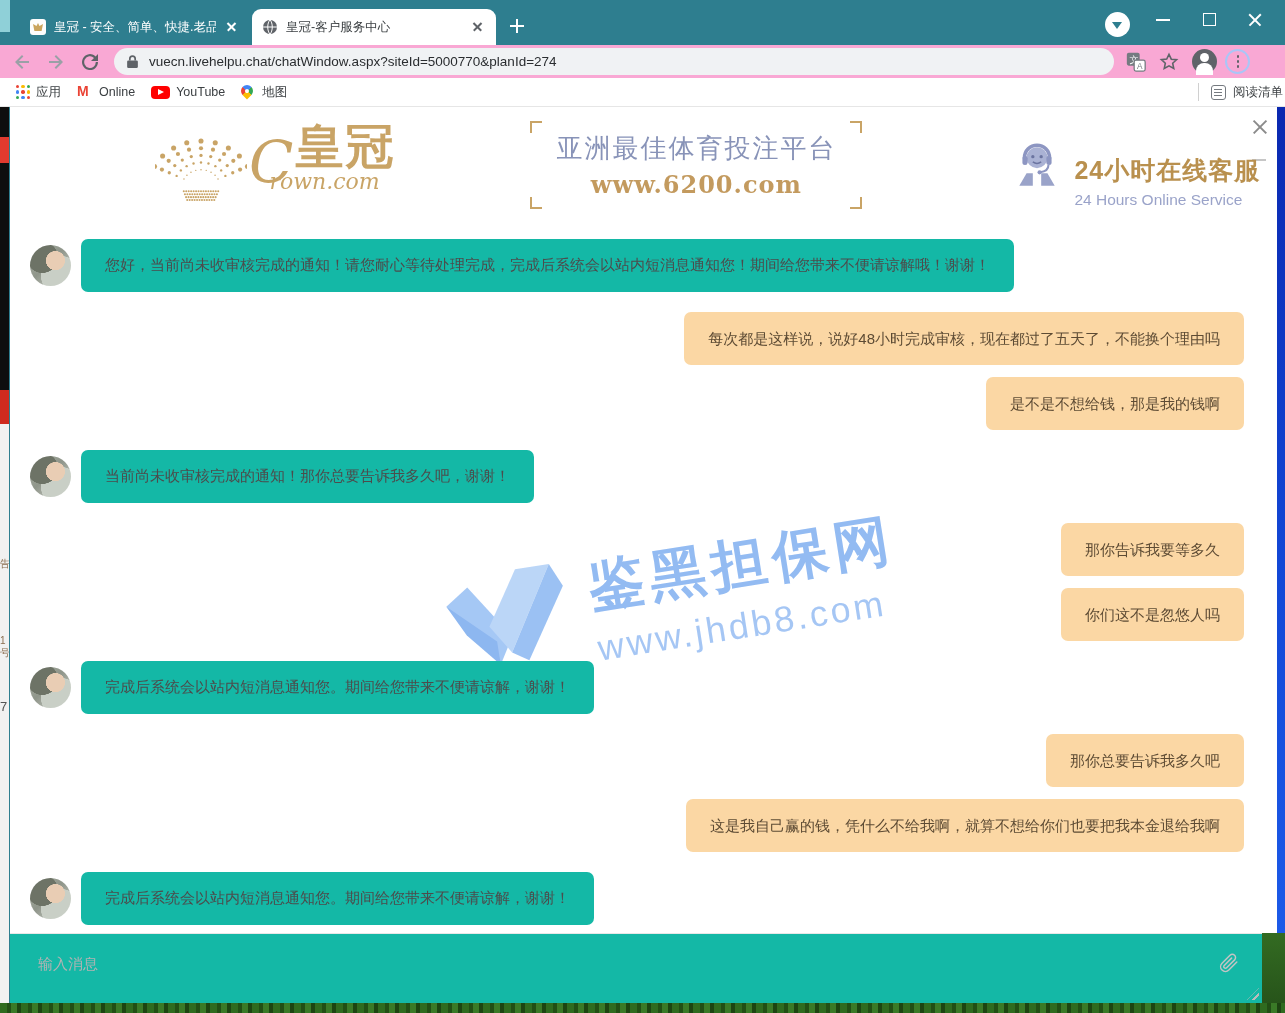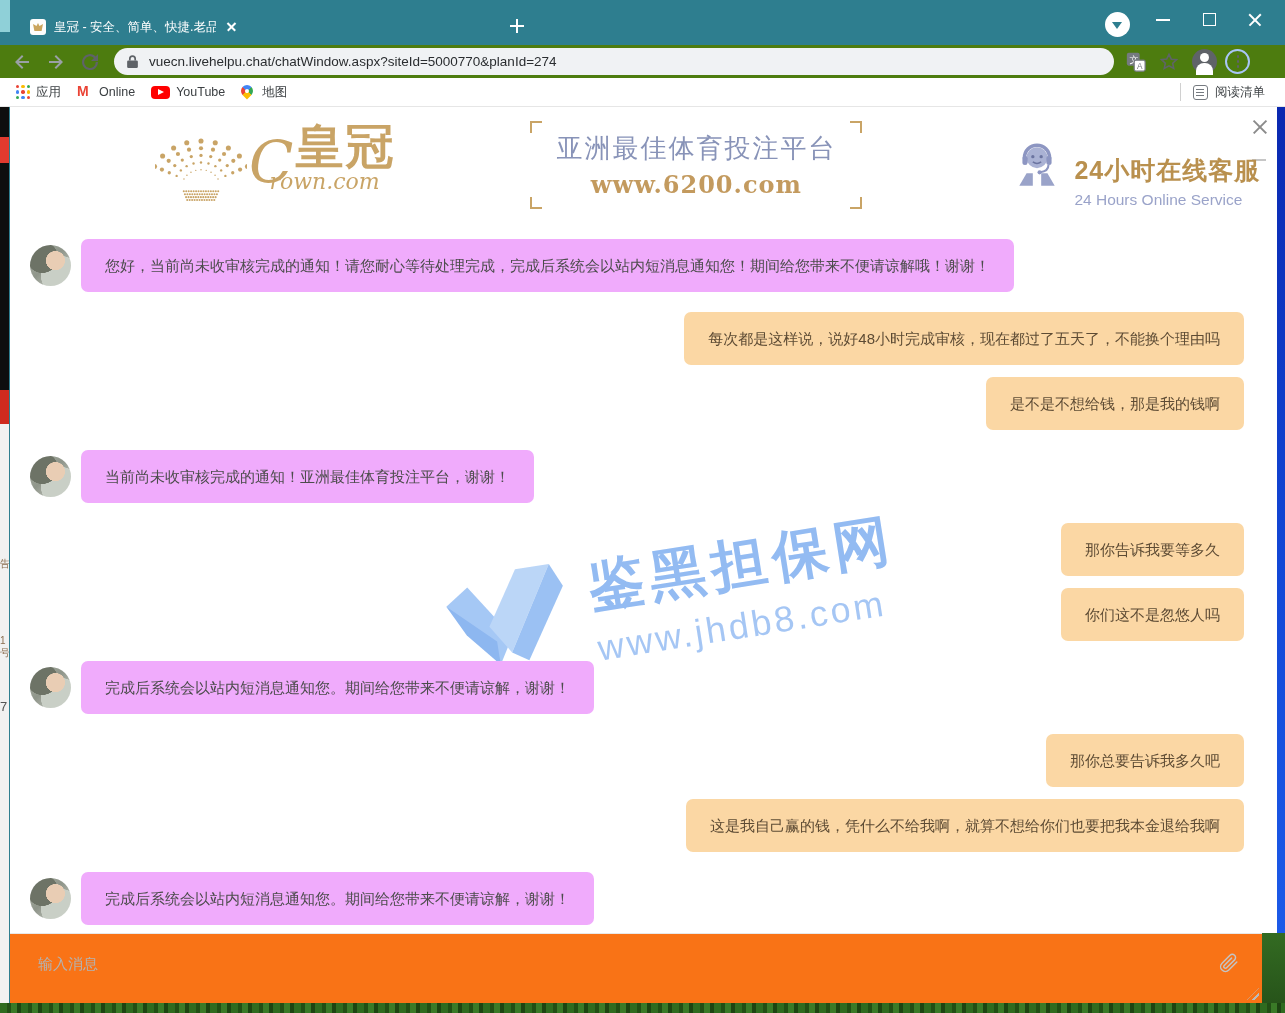--- a/index.html
+++ b/index.html
@@ -26,21 +26,21 @@
   .newtab-btn::after { left:10px; top:4px; width:2px; height:14px; }
   .tabsearch { position:absolute; left:1105px; top:12px; width:25px; height:25px; border-radius:50%; background:#fff; }
   .tabsearch::after { content:""; position:absolute; left:7px; top:10px; border:5.5px solid transparent; border-top:7px solid #2e7e8f; }
   .win-btn { position:absolute; top:0; width:46px; height:38px; }
   .win-min { left:1140px; } .win-max { left:1186px; } .win-close { left:1232px; }
   .win-min::after { content:""; position:absolute; left:16px; top:19px; width:14px; height:1.6px; background:#fff; }
   .win-max::after { content:""; position:absolute; left:17px; top:13px; width:11px; height:11px; border:1.5px solid #fff; }
   .win-close::before,.win-close::after { content:""; position:absolute; left:15px; top:19px; width:16px; height:1.6px; background:#fff; }
   .win-close::before { transform:rotate(45deg);} .win-close::after { transform:rotate(-45deg);}
 
-  .toolbar { position:absolute; left:0; top:45px; width:1285px; height:33px; background:#4d7c0f; display:flex; align-items:center; }
+  .toolbar { position:absolute; left:0; top:45px; width:1285px; height:33px; background:#f9a8d4; display:flex; align-items:center; }
   .nav-ico { width:24px; height:24px; margin-left:10px; flex:none; }
   .omnibox { margin-left:12px; width:1000px; height:27px; border-radius:14px; background:#f0f2f4;
     display:flex; align-items:center; padding:0 12px; }
   .omnibox .url { font-size:13.5px; color:#2a2d30; margin-left:10px; white-space:nowrap; }
   .right-ico { width:22px; height:22px; margin-left:11px; flex:none; }
   .profile-ico { width:25px; height:25px; border-radius:50%; background:#5f6368; margin-left:12px; position:relative; }
   .profile-ico::before { content:""; position:absolute; left:8px; top:4px; width:9px; height:9px; border-radius:50%; background:#fff; }
   .profile-ico::after { content:""; position:absolute; left:4px; top:14px; width:17px; height:12px; border-radius:8px 8px 0 0; background:#fff; }
   .menu-dots { width:25px; height:25px; margin:0 10px 0 8px; border:2px solid #a9c6f7; border-radius:50%; position:relative; }
   .menu-dots::after { content:""; position:absolute; left:9.5px; top:4px; width:2.5px; height:2.5px; border-radius:50%;
@@ -52,21 +52,21 @@
   .bm-item span.lbl { margin-left:6px; }
   .apps-grid { width:14px; height:14px; display:grid; grid-template-columns:repeat(3,1fr); gap:2px; }
   .apps-grid i { border-radius:50%; }
   .gmail-m { width:16px; height:12px; position:relative; }
   .gmail-m::before { content:"M"; position:absolute; left:0; top:-3px; font-size:14px; font-weight:bold; color:#ea4335; font-family:"Liberation Sans",sans-serif; }
   .yt-ico { width:19px; height:13px; background:#ff0000; border-radius:4px; position:relative; }
   .yt-ico::after { content:""; position:absolute; left:7px; top:3.5px; border-left:6px solid #fff; border-top:3px solid transparent; border-bottom:3px solid transparent; }
   .map-pin { width:12px; height:12px; border-radius:50% 50% 50% 0; transform:rotate(-45deg);
     background:conic-gradient(#4285f4 0 25%, #34a853 25% 50%, #fbbc04 50% 75%, #ea4335 75% 100%); position:relative; margin-top:-2px; }
   .map-pin::after { content:""; position:absolute; left:4px; top:4px; width:4px; height:4px; background:#fff; border-radius:50%; }
-  .bm-right { margin-left:auto; display:flex; align-items:center; margin-right:20px; }
+  .bm-right { margin-left:auto; display:flex; align-items:center; margin-right:2px; }
   .bm-sep { width:1px; height:18px; background:#d0d0d0; margin-right:12px; }
   .read-ico { width:15px; height:15px; border:1.4px solid #757a80; border-radius:3px; position:relative; }
   .read-ico::after { content:""; position:absolute; left:2px; top:3px; width:8px; height:1.3px; background:#757a80;
     box-shadow:0 3px 0 #757a80, 0 6px 0 #757a80; }
 
   
   .page { position:absolute; left:0; top:107px; width:1285px; height:896px; background:#fff; }
   .edge-left { position:absolute; left:0; top:0; width:10px; height:896px; background:#f1f1f1; overflow:hidden; border-right:1px solid #2e7e8f; }
   .edge-left .black { position:absolute; left:0; top:0; width:10px; height:285px; background:#0e0e0e; }
   .edge-left .badge1 { position:absolute; left:0; top:30px; width:10px; height:26px; background:#e23a2e; }
@@ -109,52 +109,60 @@
   .msg-row { display:flex; align-items:flex-start; margin-top:20px; padding:0 33px 0 20px; }
   .msg-row.right { justify-content:flex-end; }
   .msg-row.tight { margin-top:12px; }
   .avatar { width:41px; height:41px; border-radius:50%; flex:none; margin:6px 10px 0 0;
     background:
       radial-gradient(circle at 62% 38%, #e9cdb4 0 26%, transparent 27%),
       radial-gradient(circle at 30% 30%, #6d7366 0 38%, transparent 39%),
       radial-gradient(circle at 75% 75%, #c9cfc6 0 45%, transparent 46%),
       linear-gradient(135deg,#aeb4a8 0%, #8f958a 45%, #d8dcd4 100%); }
   .bubble { font-size:15px; line-height:19px; padding:17px 24px; border-radius:7px; max-width:1000px; }
-  .msg-row:not(.right) .bubble { background:#f0abfc; color:#4c4c4c; }
+  .msg-row:not(.right) .bubble { background:#14b8a6; color:#4c4c4c;font-family:Liberation Serif, serif; }
   .msg-row.right .bubble { background:#fbd7a4; color:#5d4b34; }
 
   
   .watermark { position:absolute; left:438px; top:428px; display:flex; align-items:center;
     transform:rotate(-9deg); pointer-events:none; opacity:.78; }
   .wm-text { margin-left:18px; color:#75a8ef; }
   .wm-title { font-size:56px; font-weight:bold; letter-spacing:6px; }
   .wm-url { font-size:36px; letter-spacing:3px; margin-top:2px; color:#8db7f2; }
 
   
-  .input-bar { position:absolute; left:10px; top:826px; width:1252px; height:70px; background:#f97316;
+  .input-bar { position:absolute; left:10px; top:826px; width:1252px; height:70px; background:#14b8a6;
     border-top:1px solid #e8e8e8; }
   .input-bar input { position:absolute; left:28px; top:14px; width:1100px; height:30px; border:none; outline:none;
     background:transparent; font-size:15px; color:#444; font-family:"Liberation Sans",sans-serif; }
   .input-bar input::placeholder { color:#b3b3b3; }
   .clip { position:absolute; right:22px; top:18px; width:22px; height:22px; }
   .resize-grip { position:absolute; right:3px; bottom:3px; width:12px; height:12px;
     background:repeating-linear-gradient(135deg, transparent 0 3px, #bbb 3px 4.5px); clip-path:polygon(100% 0,100% 100%,0 100%); }
 </style>
 </head>
 <body>
 
 <div class="titlebar">
   <div class="corner-peek"></div>
 
   <div class="tab inactive">
     <span class="favicon-crown"></span>
     <span class="title">皇冠 - 安全、简单、快捷.老品牌.</span>
     <span class="tab-x" style="color:#fff"></span>
   </div>
 
+  <div class="tab active">
+    <svg class="globe-ico" viewBox="0 0 16 16">
+      <circle cx="8" cy="8" r="7" fill="#5f6368"></circle>
+      <path d="M1 8h14 M8 1c3 2.6 3 11.4 0 14 M8 1c-3 2.6-3 11.4 0 14" stroke="#fff" stroke-width="1" fill="none"></path>
+    </svg>
+    <span class="title">皇冠-客户服务中心</span>
+    <span class="tab-x" style="color:#5f6368"></span>
+  </div>
 
   <div class="newtab-btn"></div>
   <div class="tabsearch"></div>
   <div class="win-btn win-min"></div>
   <div class="win-btn win-max"></div>
   <div class="win-btn win-close"></div>
 </div>
 
 <div class="toolbar">
   <svg class="nav-ico" viewBox="0 0 24 24">
@@ -387,21 +395,21 @@
         <div class="bubble">您好，当前尚未收审核完成的通知！请您耐心等待处理完成，完成后系统会以站内短消息通知您！期间给您带来不便请谅解哦！谢谢！</div>
       </div>
       <div class="msg-row right">
         <div class="bubble">每次都是这样说，说好48小时完成审核，现在都过了五天了，不能换个理由吗</div>
       </div>
       <div class="msg-row right tight">
         <div class="bubble">是不是不想给钱，那是我的钱啊</div>
       </div>
       <div class="msg-row">
         <div class="avatar"></div>
-        <div class="bubble">当前尚未收审核完成的通知！亚洲最佳体育投注平台，谢谢！</div>
+        <div class="bubble">当前尚未收审核完成的通知！那你总要告诉我多久吧，谢谢！</div>
       </div>
       <div class="msg-row right">
         <div class="bubble">那你告诉我要等多久</div>
       </div>
       <div class="msg-row right tight">
         <div class="bubble">你们这不是忽悠人吗</div>
       </div>
       <div class="msg-row">
         <div class="avatar"></div>
         <div class="bubble">完成后系统会以站内短消息通知您。期间给您带来不便请谅解，谢谢！</div>

